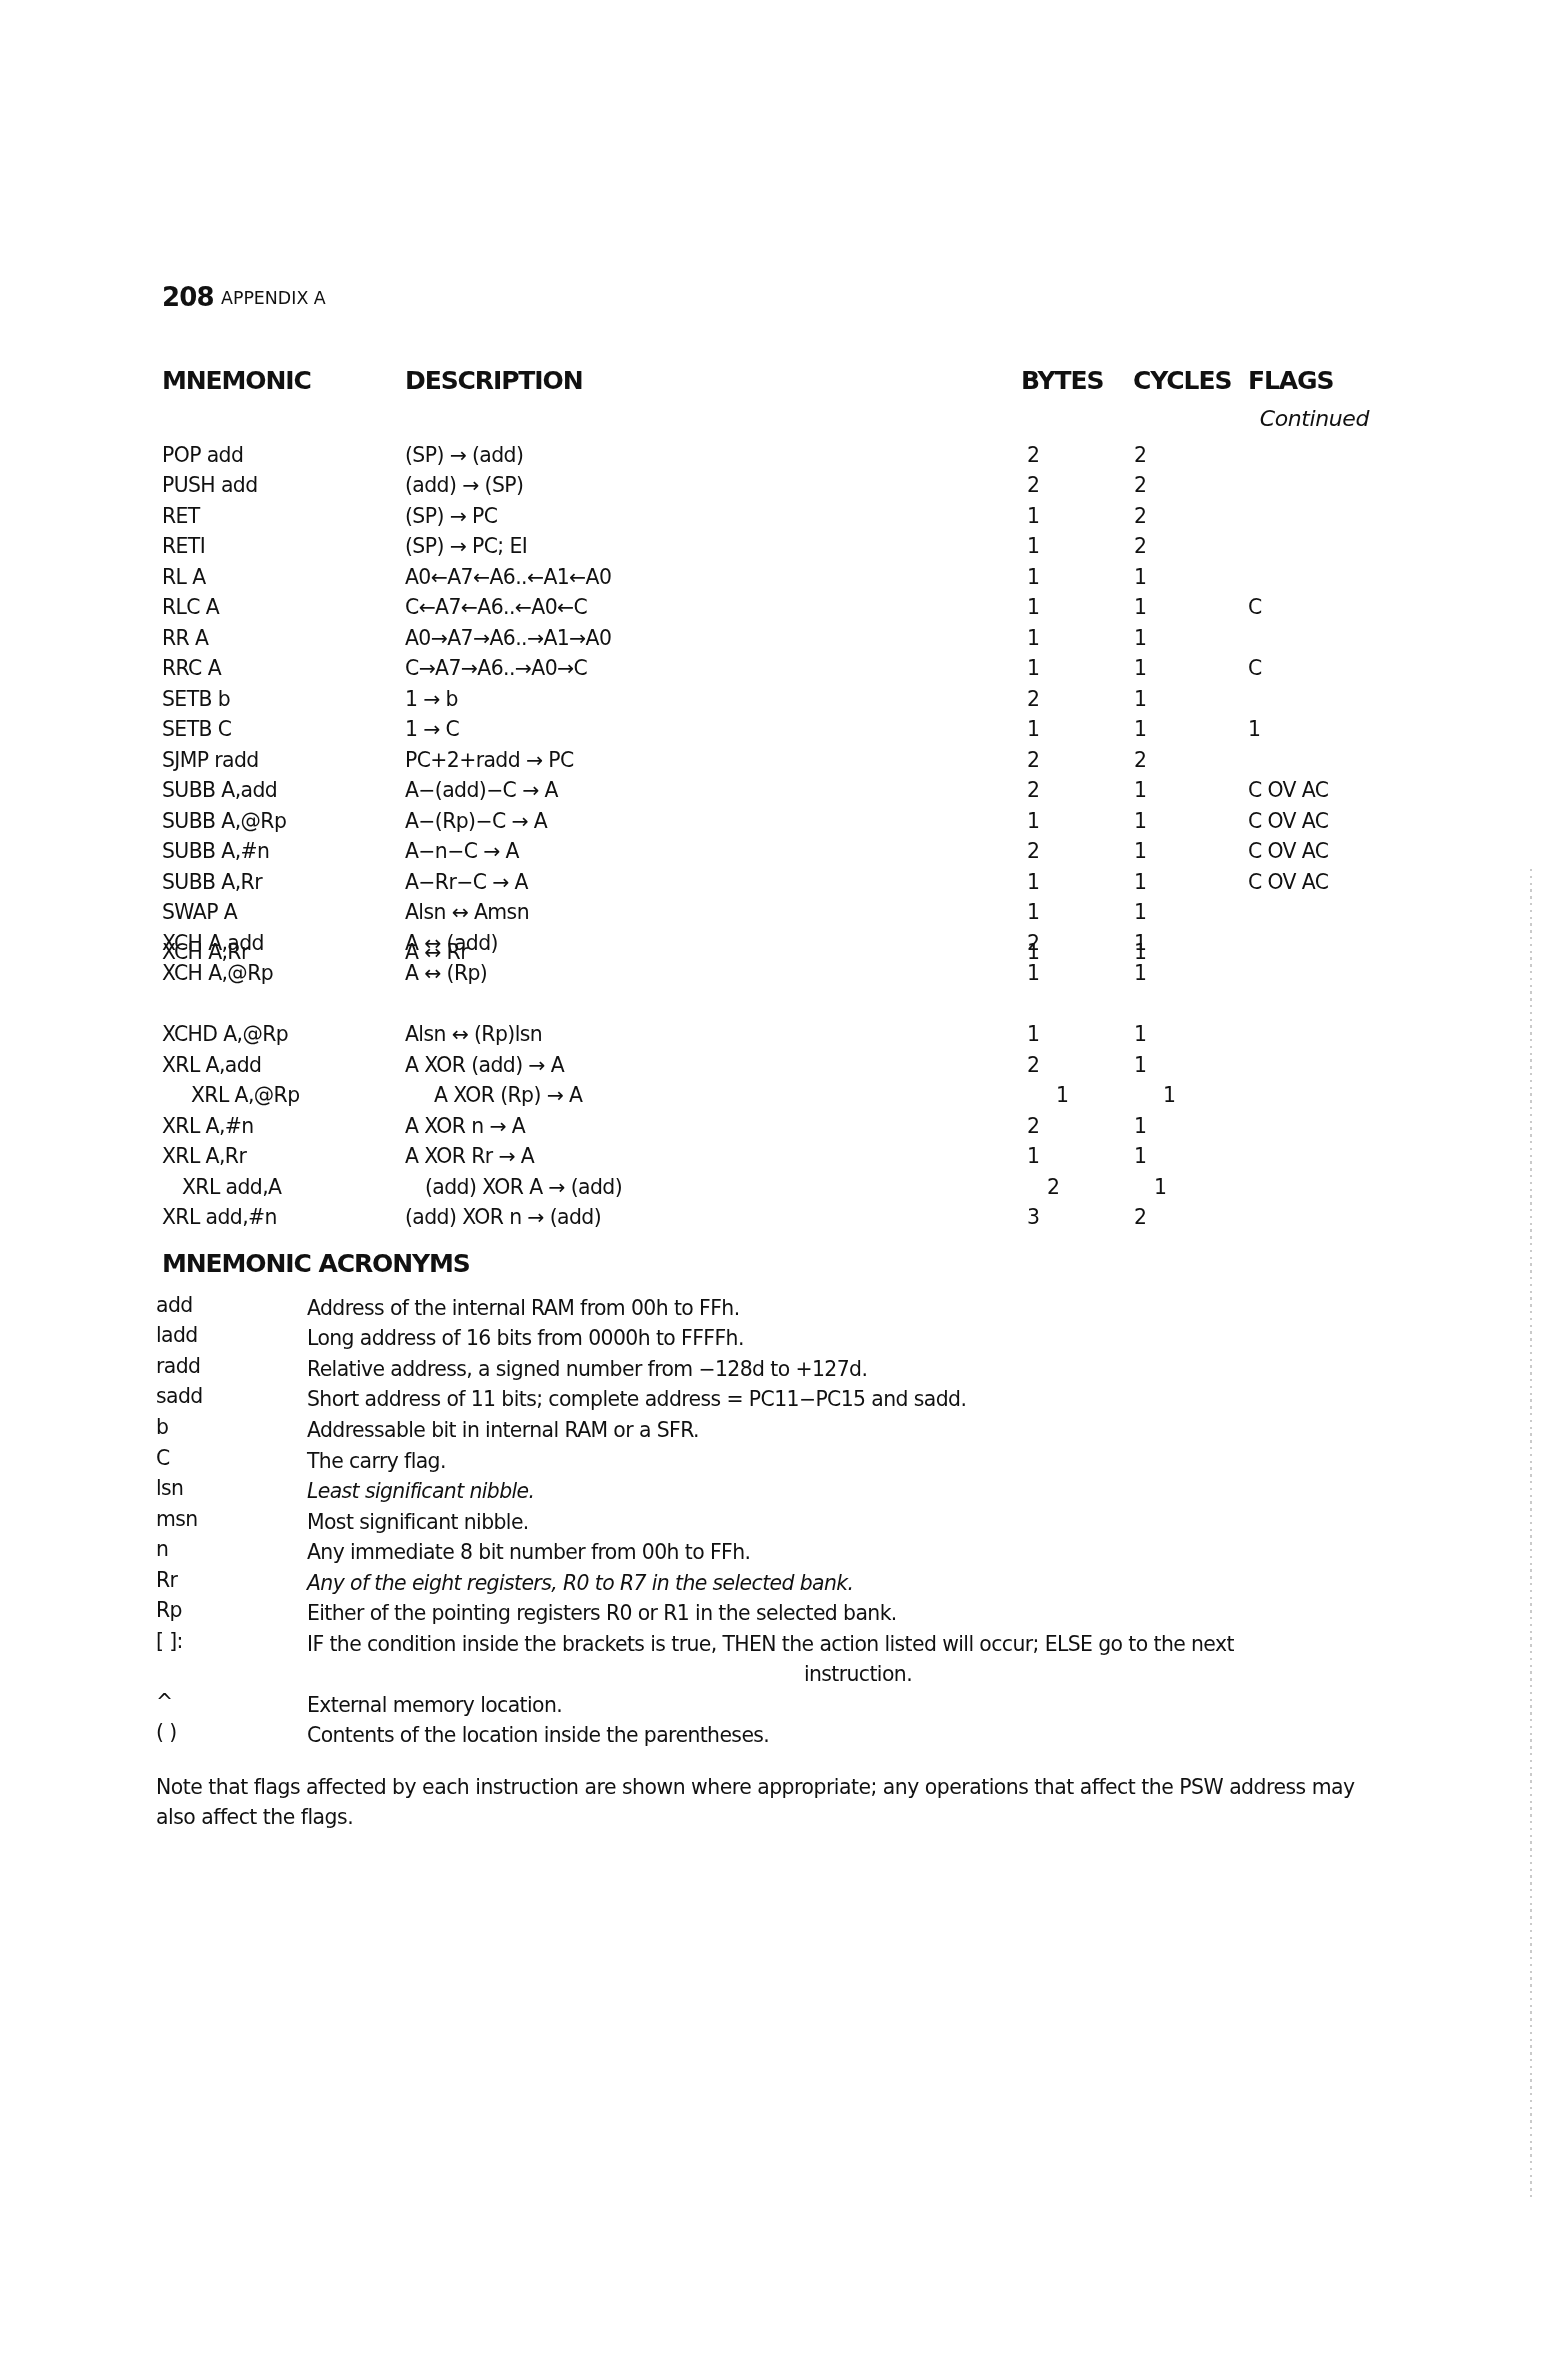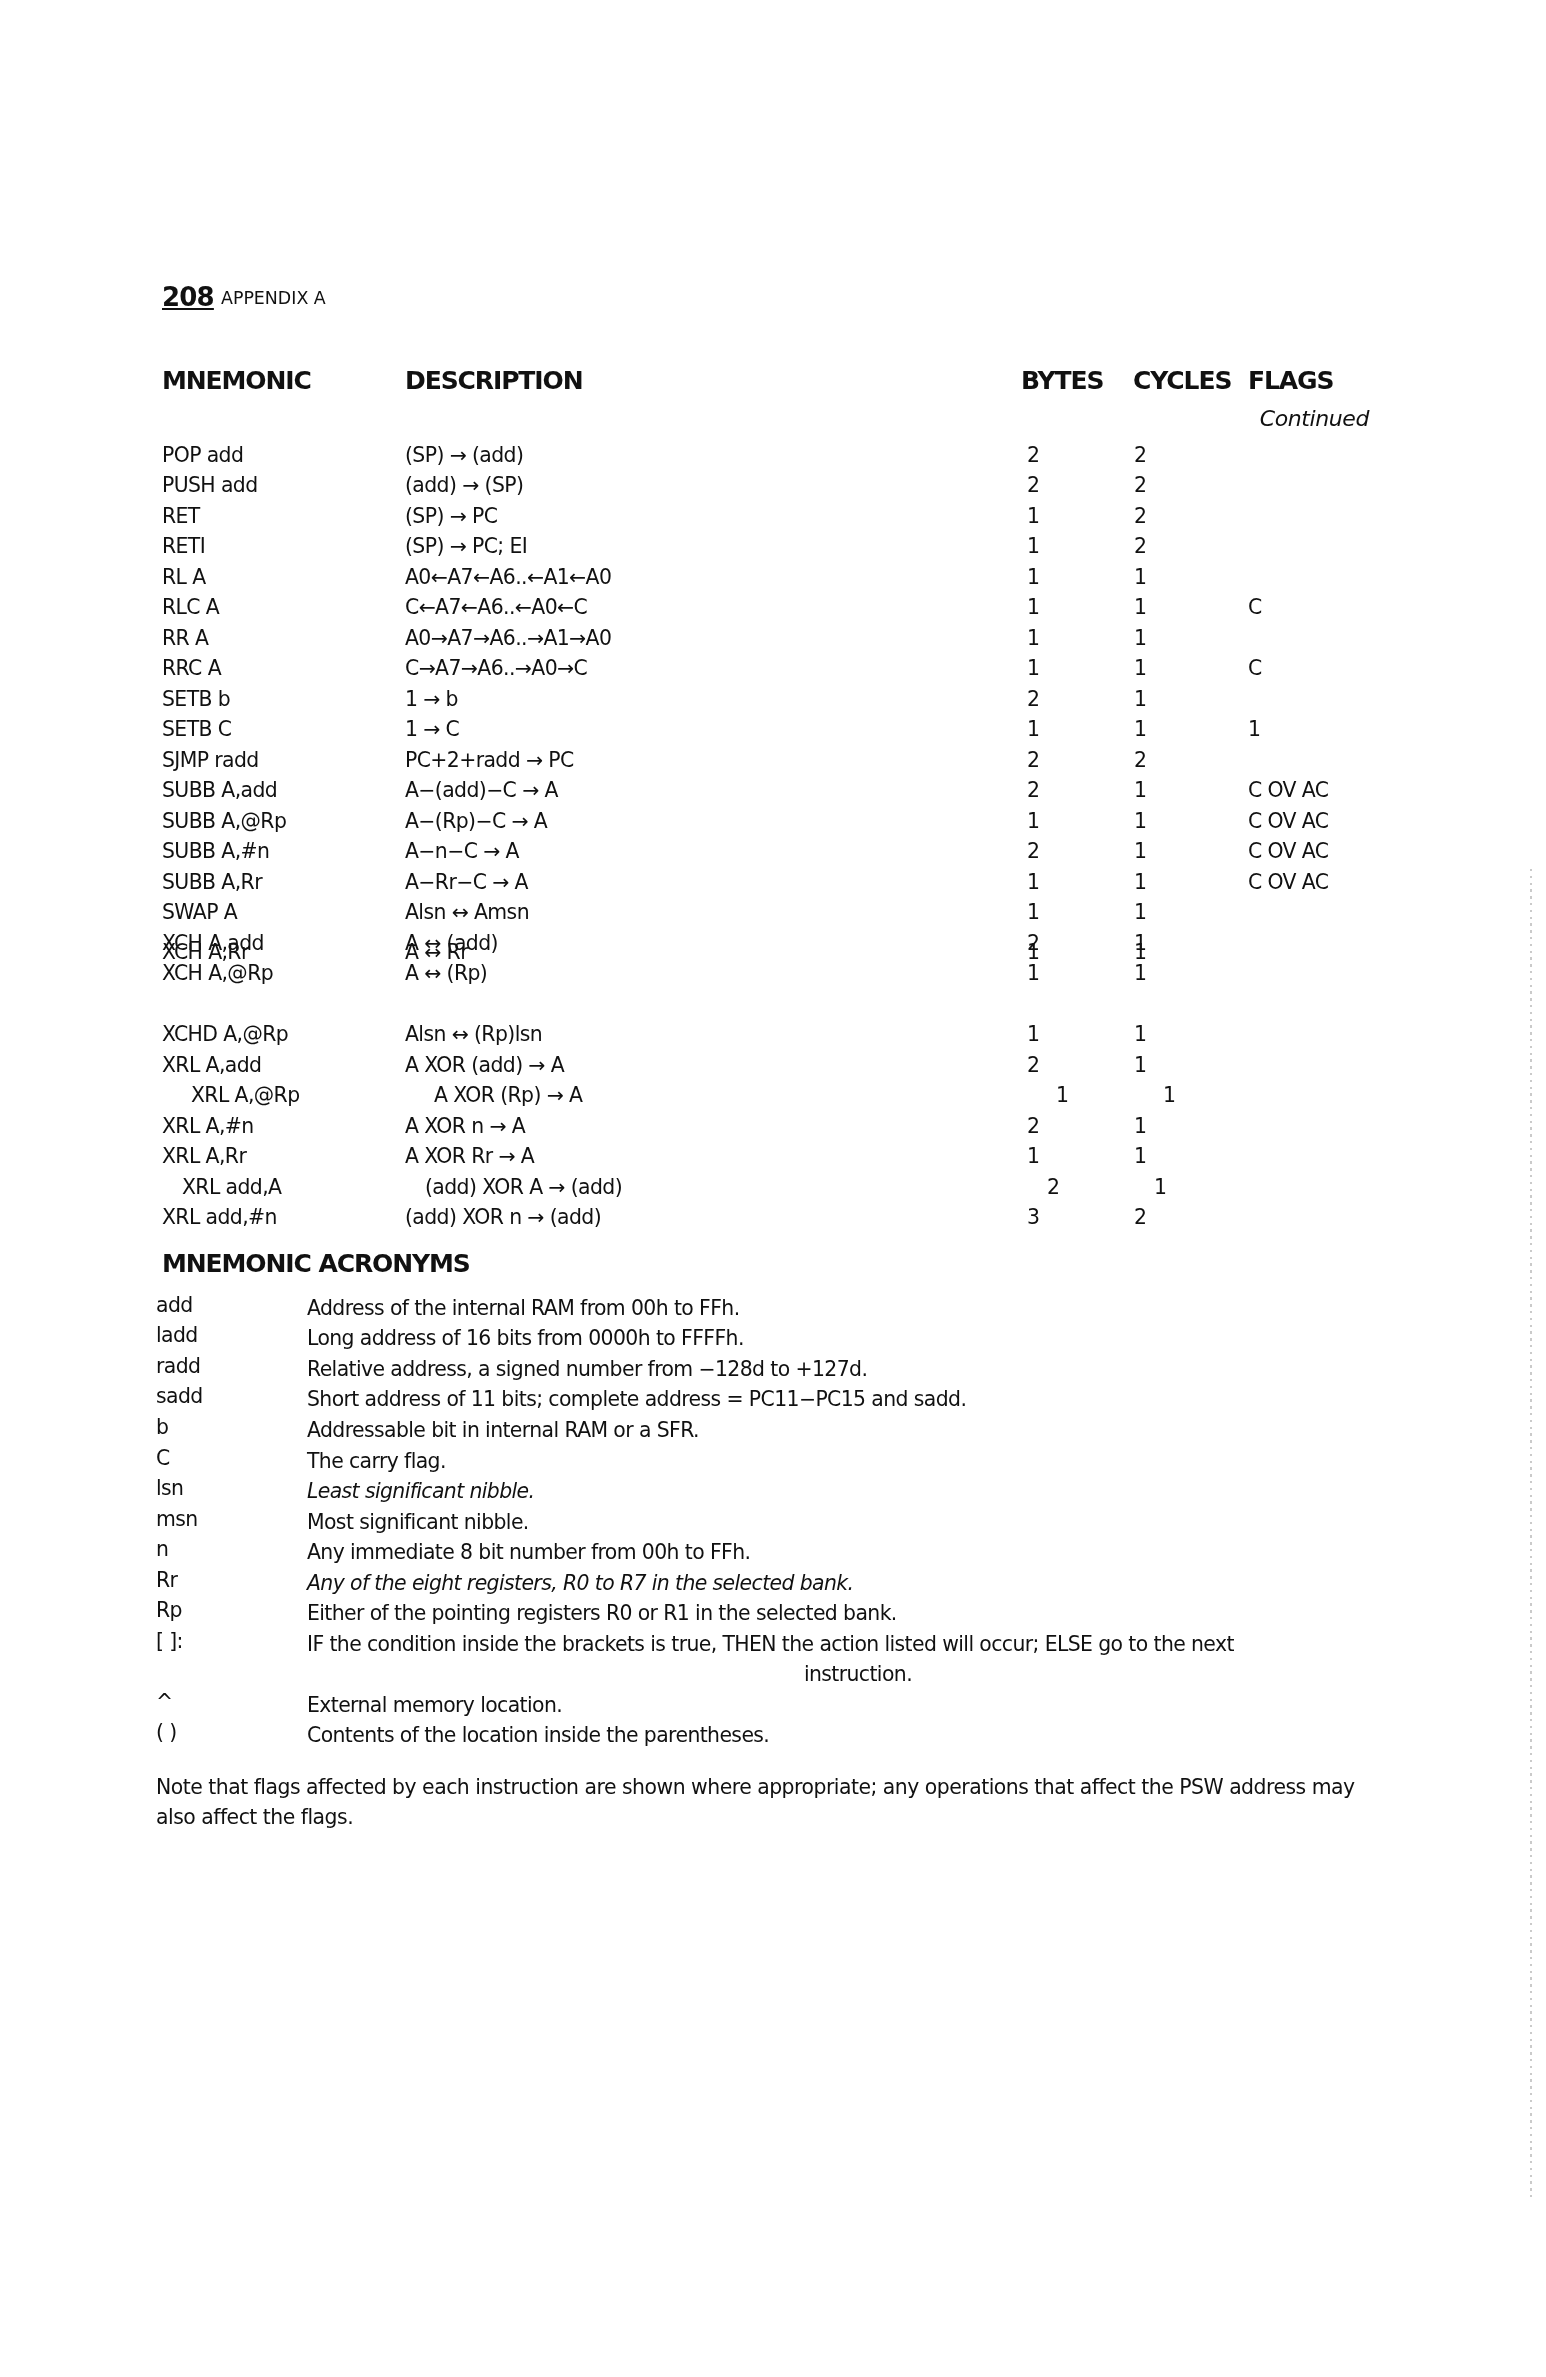--- a/index.html
+++ b/index.html
@@ -2,21 +2,21 @@
 <html style="font-size:12px"><head>
 <meta charset="utf-8">
 <style>
   html, body { margin: 0; padding: 0; background: #ffffff; }
   body {
     width: 1547px; height: 2377px; position: relative; overflow: hidden;
     font-family: "DejaVu Sans", "Liberation Sans", sans-serif;
     color: #111111;
   }
   .abs { position: absolute; white-space: nowrap; }
-  .page-num { left: 162px; top: 282px; font-size: 26px; font-weight: bold; letter-spacing: -0.8px; text-decoration: underline; }
+  .page-num { left: 162px; top: 282px; font-size: 26px; font-weight: bold; letter-spacing: -0.8px; }
   .running-head { left: 221px; top: 288px; font-size: 17.4px; letter-spacing: 0px; }
   .col-head { top: 366px; font-size: 25px; font-weight: bold; letter-spacing: -1.1px; }
   .continued { top: 406px; right: 178px; font-size: 22px; font-style: italic; letter-spacing: -0.4px; }
   .row { position: absolute; left: 0; width: 1547px; height: 30px; font-size: 20.4px; letter-spacing: -0.6px; }
   .row span { position: absolute; top: 0; white-space: nowrap; }
   .c-mn { left: 162px; }
   .c-desc { left: 405px; }
   .c-bytes { left: 1027px; }
   .c-cyc { left: 1134px; }
   .c-flags { left: 1248px; }

